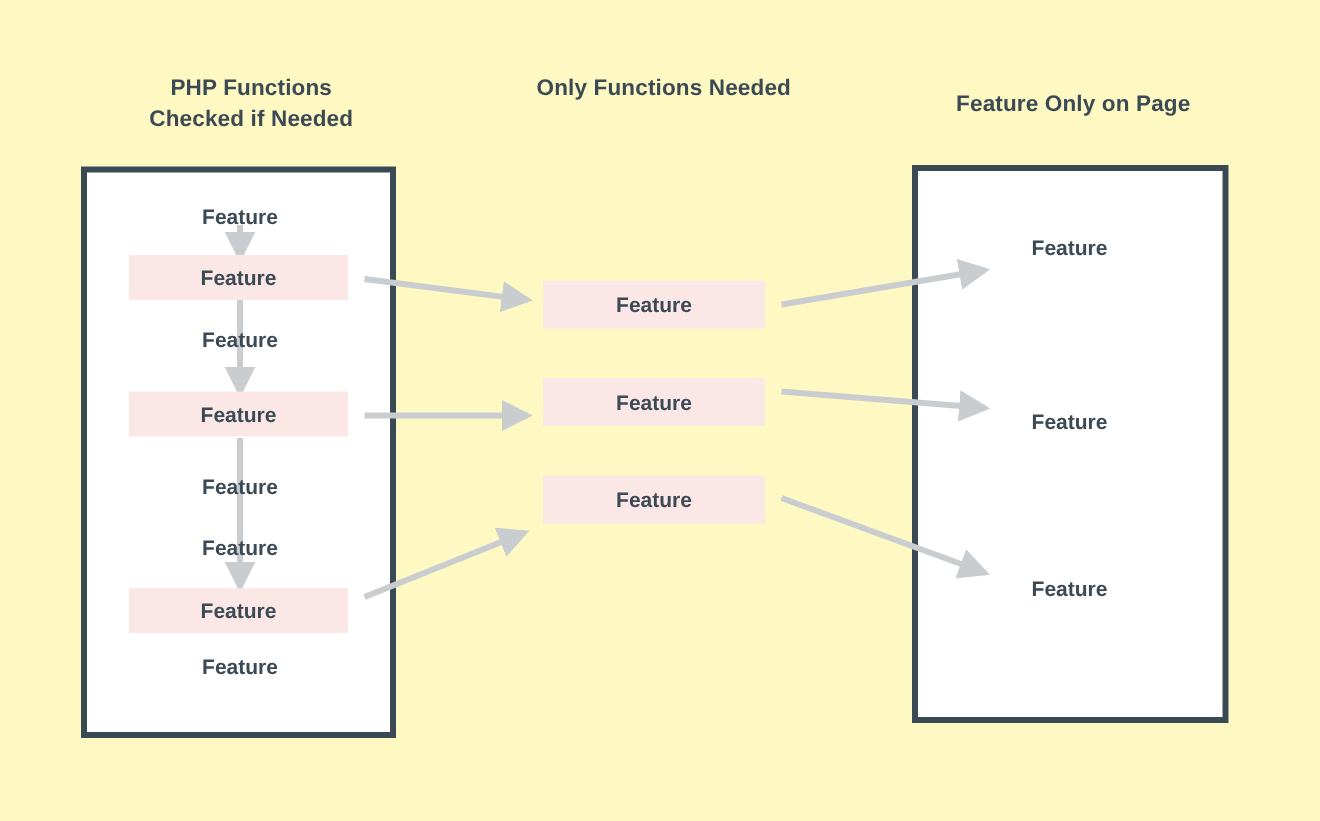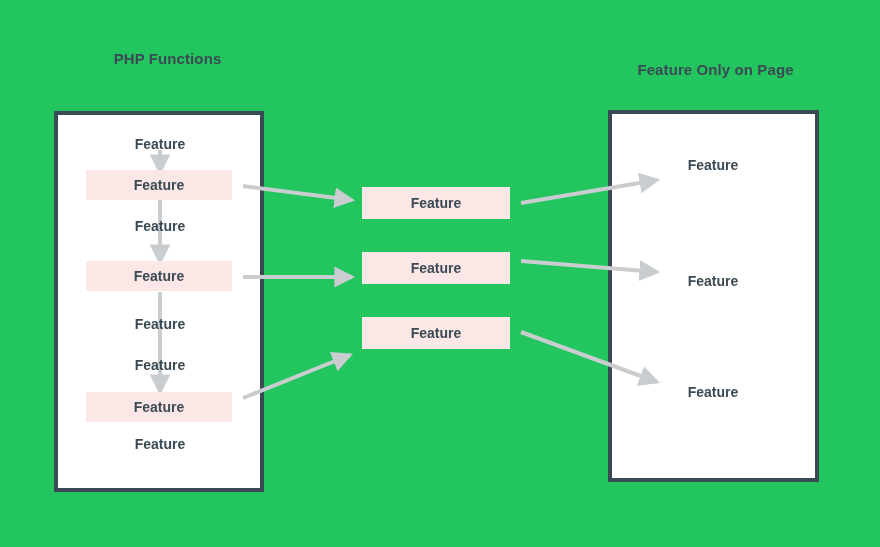--- a/index.html
+++ b/index.html
@@ -7,21 +7,21 @@
     padding: 0;
     background: #ffffff;
   }
   body {
     font-family: "Liberation Sans", sans-serif;
   }
   #canvas {
     position: relative;
     width: 880px;
     height: 547px;
-    background: #22c55e;
+    background: #fef9c3;
     overflow: hidden;
   }
   .col-title {
     position: absolute;
     text-align: center;
     font-size: 15px;
     font-weight: bold;
     color: #3b4a54;
     line-height: 21px;
     letter-spacing: 0.1px;
@@ -64,23 +64,25 @@
   svg.arrows.under { z-index: 1; }
   svg.arrows.over  { z-index: 4; }
 </style>
 </head>
 <body>
 
 <div id="canvas">
 
   <div class="col-title" style="left:55px; top:48px; width:225px;">
     <div>PHP Functions</div>
+    <div>Checked if Needed</div>
   </div>
 
   <div class="col-title" style="left:330px; top:48px; width:225px;">
+    <div>Only Functions Needed</div>
   </div>
 
   <div class="col-title" style="left:603px; top:59px; width:225px;">
     <div>Feature Only on Page</div>
   </div>
 
   <div class="panel" style="left:54px; top:111px; width:210px; height:381px;"></div>
 
   <div class="panel" style="left:608px; top:110px; width:211px; height:372px;"></div>
 

